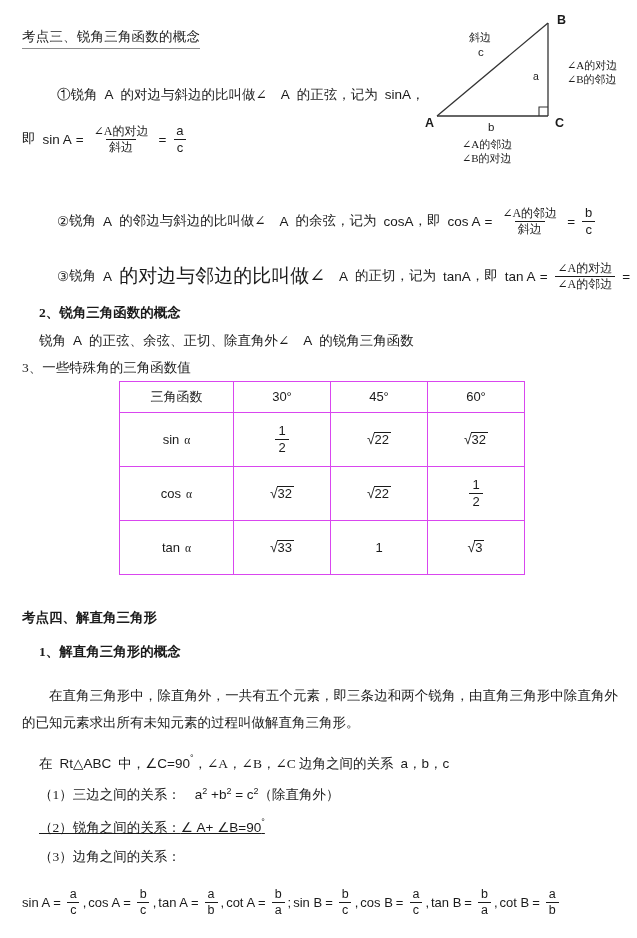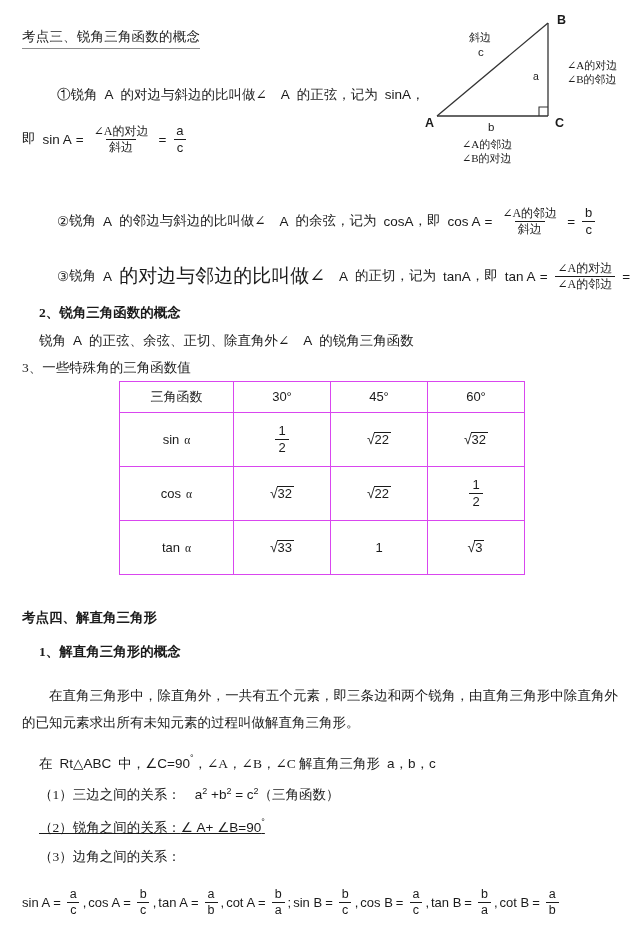--- a/index.html
+++ b/index.html
@@ -383,25 +383,25 @@
   </table>
 
   <div class="subhead cn" style="left:22px; top:609px;">考点四、解直角三角形</div>
 
   <div class="subhead cn" style="left:39px; top:643px;">1、解直角三角形的概念</div>
 
   <div class="para-wrap cn" style="left:22px; top:682px; width:596px; text-indent:27px;">在直角三角形中，除直角外，一共有五个元素，即三条边和两个锐角，由直角三角形中除直角外的已知元素求出所有未知元素的过程叫做解直角三角形。</div>
 
 
   <div class="para cn" style="left:39px; top:753px;">
-    <span>在</span><span class="sp"></span><span class="s">Rt△ABC</span><span class="sp"></span><span>中，</span><span class="s">∠C=90</span><span class="deg">°</span><span>，∠A，∠B，∠C 解直角三角形</span><span class="sp"></span><span class="s">a，b，c</span>
+    <span>在</span><span class="sp"></span><span class="s">Rt△ABC</span><span class="sp"></span><span>中，</span><span class="s">∠C=90</span><span class="deg">°</span><span>，∠A，∠B，∠C 边角之间的关系</span><span class="sp"></span><span class="s">a，b，c</span>
   </div>
 
   <div class="para cn" style="left:39px; top:786px;">
-    <span>（1）三边之间的关系：</span><span class="sp2"></span><span class="s">a<span class="sup">2</span> +b<span class="sup">2</span> = c<span class="sup">2</span></span><span>（三角函数）</span>
+    <span>（1）三边之间的关系：</span><span class="sp2"></span><span class="s">a<span class="sup">2</span> +b<span class="sup">2</span> = c<span class="sup">2</span></span><span>（除直角外）</span>
   </div>
 
   <div class="para cn" style="left:39px; top:817px;text-decoration:underline;">
     <span>（2）锐角之间的关系：</span><span class="s">∠ A+ ∠B=90</span><span class="deg">°</span>
   </div>
 
   <div class="para cn" style="left:39px; top:848px;">（3）边角之间的关系：</div>
 
   <div class="eqline" id="ratio-line" style="left:22px; top:888px; font-size:13px;">
       <span class="lat">sin A</span>

